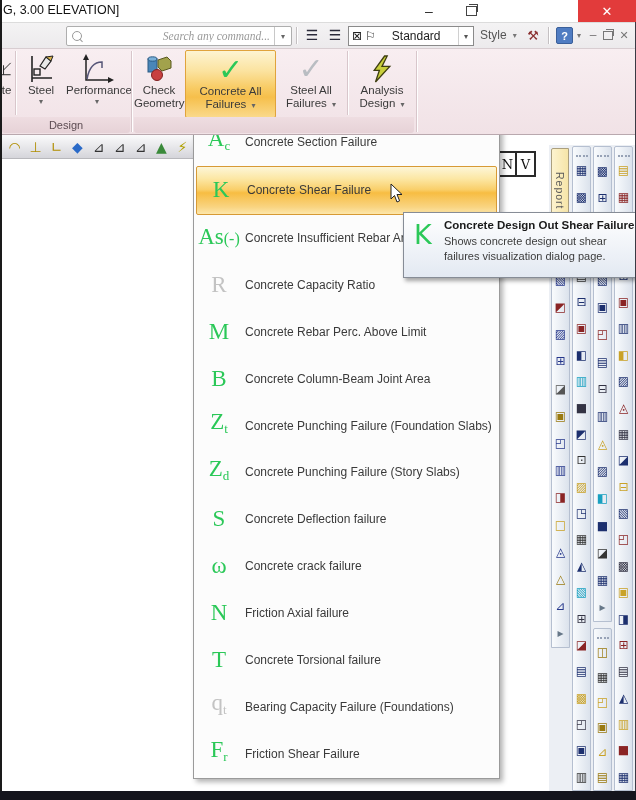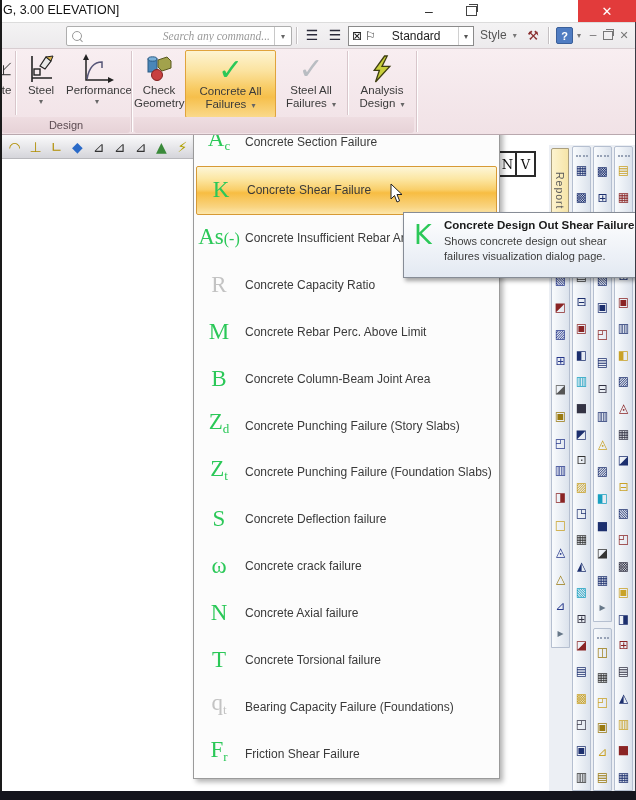--- a/index.html
+++ b/index.html
@@ -308,38 +308,38 @@
       </div>
       <div class="menu-item">
         <span class="mg green">M</span>
         <span class="ml">Concrete Rebar Perc. Above Limit</span>
       </div>
       <div class="menu-item">
         <span class="mg green">B</span>
         <span class="ml">Concrete Column-Beam Joint Area</span>
       </div>
       <div class="menu-item">
+        <span class="mg green">Z<span class="msub">t</span></span>
+        <span class="ml">Concrete Punching Failure (Foundation Slabs)</span>
+      </div>
+      <div class="menu-item">
         <span class="mg green">Z<span class="msub">d</span></span>
         <span class="ml">Concrete Punching Failure (Story Slabs)</span>
       </div>
       <div class="menu-item">
-        <span class="mg green">Z<span class="msub">t</span></span>
-        <span class="ml">Concrete Punching Failure (Foundation Slabs)</span>
-      </div>
-      <div class="menu-item">
         <span class="mg green">S</span>
         <span class="ml">Concrete Deflection failure</span>
       </div>
       <div class="menu-item">
         <span class="mg green">ω</span>
         <span class="ml">Concrete crack failure</span>
       </div>
       <div class="menu-item">
         <span class="mg green">N</span>
-        <span class="ml">Concrete Axial failure</span>
+        <span class="ml">Friction Axial failure</span>
       </div>
       <div class="menu-item">
         <span class="mg green">T</span>
         <span class="ml">Concrete Torsional failure</span>
       </div>
       <div class="menu-item">
         <span class="mg gray">q<span class="msub">t</span></span>
         <span class="ml">Bearing Capacity Failure (Foundations)</span>
       </div>
       <div class="menu-item">

